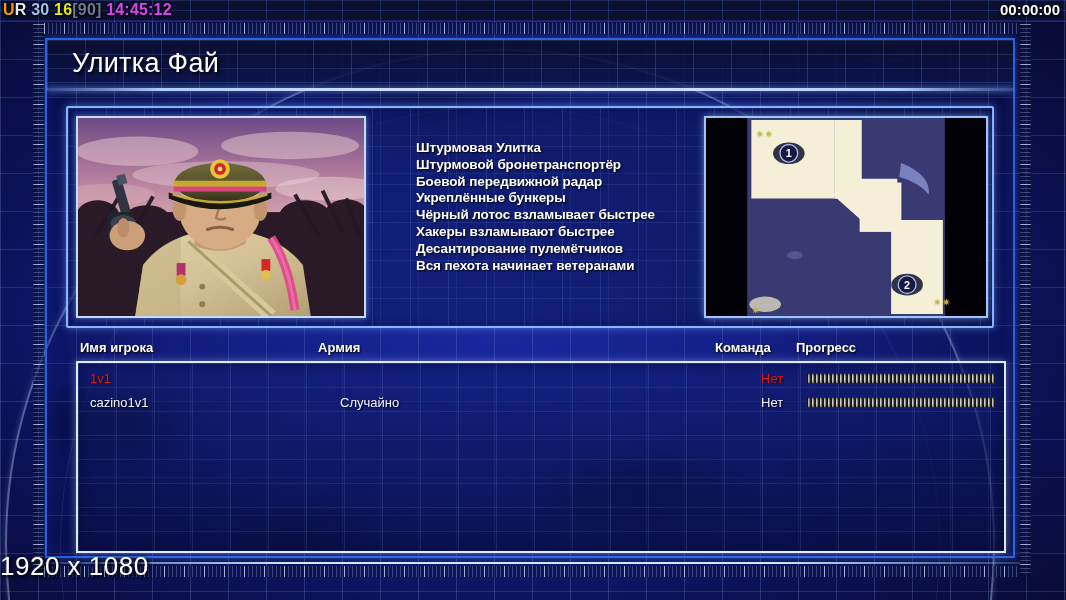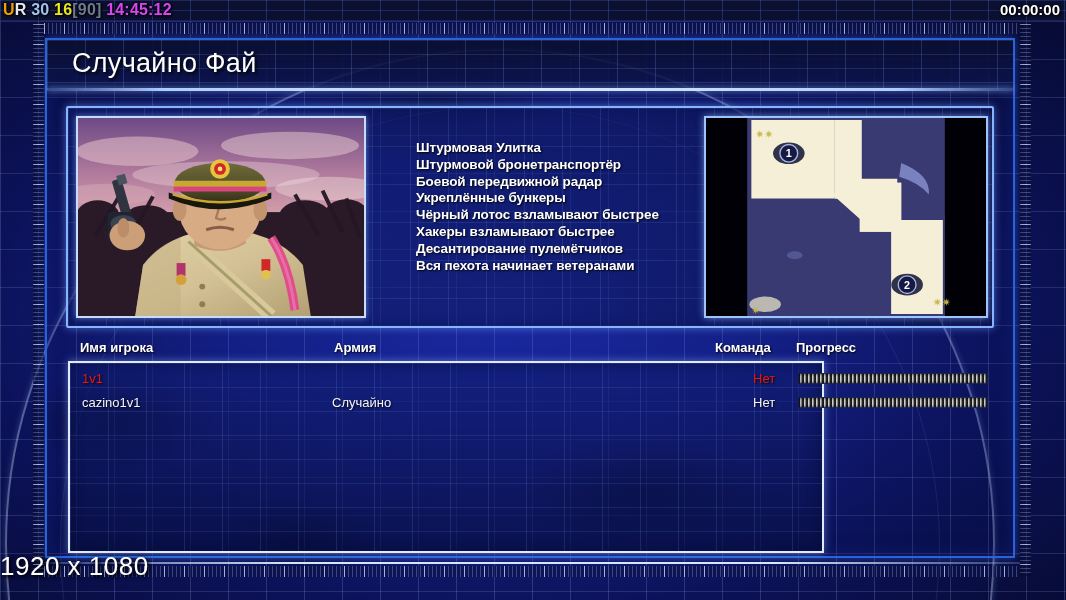--- a/index.html
+++ b/index.html
@@ -138,23 +138,23 @@
   
   #minimap { position:absolute; left:636px; top:8px; width:284px; height:202px;
      border:2px solid #9cc4ff; overflow:hidden; background:#000008;
      box-shadow:0 0 7px rgba(150,190,255,.65); }
   #minimap svg { display:block; width:100%; height:100%; }
 
   
   #hdrrow { position:absolute; left:80px; top:340px; width:915px; height:18px; z-index:13; }
   #hdrrow .h { position:absolute; top:0; font-size:13px; color:#ffffff; font-weight:bold;
      text-shadow:1px 1px 2px rgba(0,0,0,.9); white-space:nowrap; }
-  #h-name { left:0; }  #h-army { left:254px; } #h-team { left:635px; } #h-prog { left:716px; }
-
-  #listpanel { position:absolute; left:68px; top:361px; width:756px; height:192px; z-index:12;
+  #h-name { left:0; }  #h-army { left:238px; } #h-team { left:635px; } #h-prog { left:716px; }
+
+  #listpanel { position:absolute; left:76px; top:361px; width:930px; height:192px; z-index:12;
      border:2px solid #dfeaff;
      background:linear-gradient(to bottom, rgba(16,28,112,.62), rgba(8,14,62,.60));
      box-shadow:0 0 8px rgba(150,190,255,.5), inset 0 0 14px rgba(6,10,50,.7);
   }
   #listpanel-grid { position:absolute; inset:0;
      background-image:
        repeating-linear-gradient(to right, rgba(130,160,235,.16) 0 1px, transparent 1px 38px),
        repeating-linear-gradient(to bottom, rgba(130,160,235,.13) 0 1px, transparent 1px 24px);
   }
   #listpanel .row { position:absolute; left:0; width:100%; height:24px; }
@@ -203,21 +203,21 @@
   <div class="ruler-v long" id="ruler-right"></div>
   <div class="ruler-h" id="ruler-top"></div>
   <div class="ruler-h" id="ruler-bottom"></div>
   <div id="bottomline"></div>
 
   <div id="frame"></div>
   <div id="titleband">
     <div id="titleband-grid"></div>
   </div>
   <div id="titleline"></div>
-  <div id="title">Случайно Фай</div>
+  <div id="title">Улитка Фай</div>
 
   <div id="midpanel">
     <div id="midpanel-grid"></div>
 
     <div id="portrait">
       <svg viewBox="0 0 290 202" preserveAspectRatio="none">
         <defs>
           <linearGradient id="sky" x1="0" y1="0" x2="0" y2="1">
             <stop offset="0%" stop-color="#6d4a86"></stop>
             <stop offset="28%" stop-color="#b07a9c"></stop>
@@ -322,21 +322,21 @@
         <circle cx="126" cy="172" r="3" fill="#8d7e4e"></circle>
         <circle cx="126" cy="190" r="3" fill="#8d7e4e"></circle>
       </svg>
     </div>
 
     <div id="abilities">
       <div class="ab">Штурмовая Улитка</div>
       <div class="ab">Штурмовой бронетранспортёр</div>
       <div class="ab">Боевой передвижной радар</div>
       <div class="ab">Укреплённые бункеры</div>
-      <div class="ab">Чёрный лотос взламывают быстрее</div>
+      <div class="ab">Чёрный лотос взламывает быстрее</div>
       <div class="ab">Хакеры взламывают быстрее</div>
       <div class="ab">Десантирование пулемётчиков</div>
       <div class="ab">Вся пехота начинает ветеранами</div>
     </div>
 
     <div id="minimap">
       <svg viewBox="0 0 284 202" preserveAspectRatio="none">
         <rect x="0" y="0" width="284" height="202" fill="#000006"></rect>
 
         <rect x="42" y="0" width="200" height="202" fill="#38386e"></rect>

